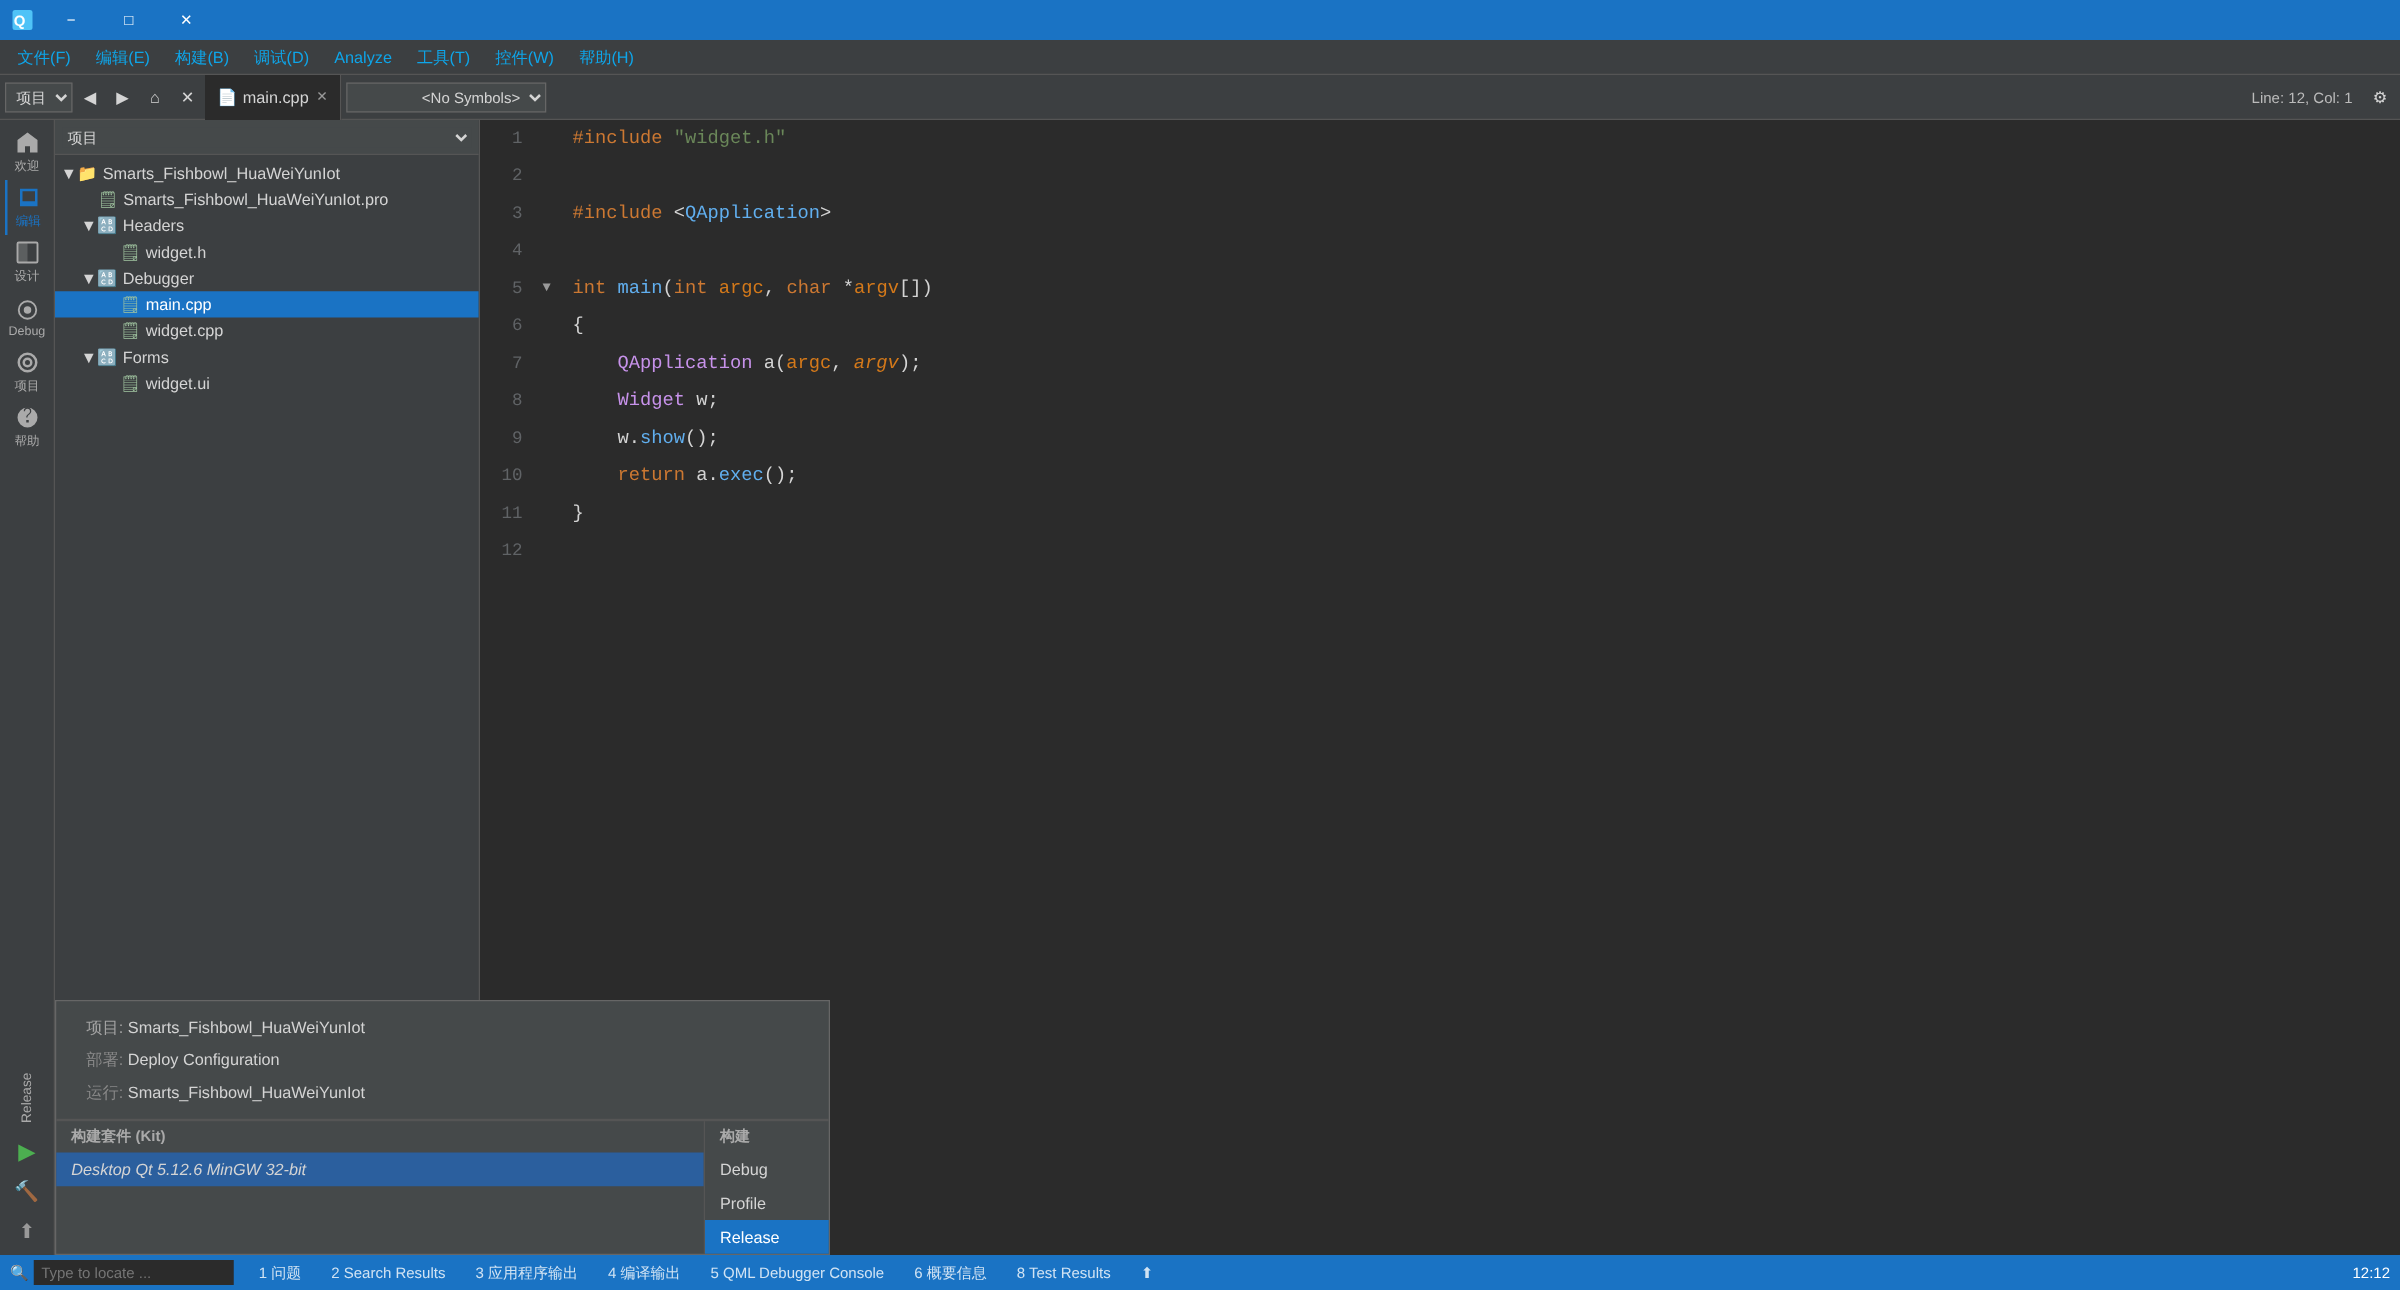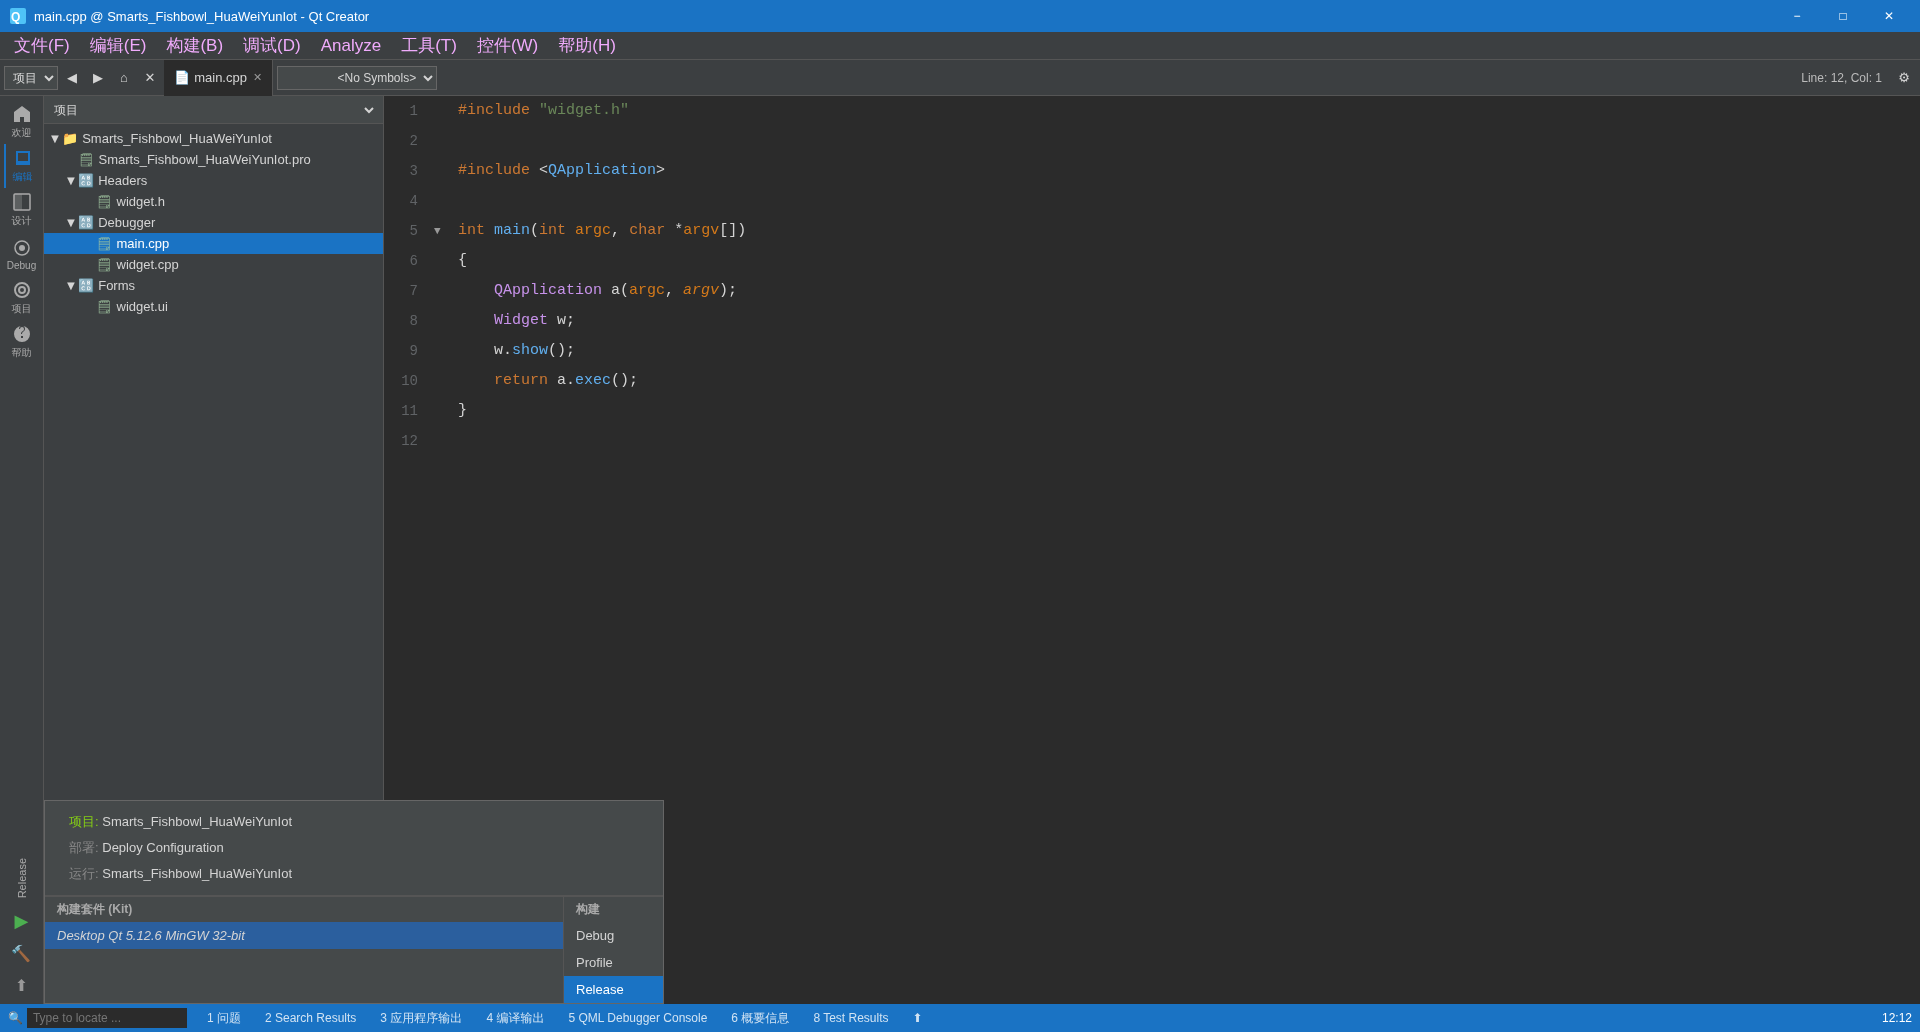--- a/index.html
+++ b/index.html
@@ -22,21 +22,21 @@
 
     
     .menu-bar {
       background: #3c3f41;
       height: 28px;
       display: flex;
       align-items: center;
       padding: 0 4px;
       border-bottom: 1px solid #555;
     }
-    .menu-item { padding: 4px 10px; cursor: pointer; color: #f0abfc; font-size: 17px; }
+    .menu-item { padding: 4px 10px; cursor: pointer; color: #0ea5e9; font-size: 13px; }
 
     
     .toolbar {
       background: #3c3f41;
       height: 36px;
       display: flex;
       align-items: center;
       padding: 0 4px;
       border-bottom: 1px solid #555;
       gap: 2px;
@@ -191,21 +191,20 @@
 </head>
 <body>
 
 <div class="title-bar">
   <span class="title-icon">
     <svg viewBox="0 0 20 20" fill="white">
         <rect x="2" y="2" width="16" height="16" rx="2" fill="#4fc3f7"></rect>
         <text x="3" y="15" font-size="12" fill="white" font-weight="bold">Q</text>
       </svg>
   </span>
-  <span class="title-text">main.cpp @ Smarts_Fishbowl_HuaWeiYunIot - Qt Creator</span>
   <div class="win-controls">
     <div class="win-btn">−</div>
     <div class="win-btn">□</div>
     <div class="win-btn close">✕</div>
   </div>
 </div>
 
 <div class="menu-bar">
   <span class="menu-item">文件(F)</span>
   <span class="menu-item">编辑(E)</span>
@@ -422,21 +421,21 @@
     <div class="code-line">
       <span class="line-num">12</span>
       <span class="line-arrow"></span>
       <span class="line-content"></span>
     </div>
   </div>
 </div>
 
 <div class="kit-dropdown" style="bottom: 28px; left: 44px;">
   <div class="kit-header">
-    <div class="kit-row"><span style="color:#84cc16;">项目:</span> <span>Smarts_Fishbowl_HuaWeiYunIot</span></div>
+    <div class="kit-row"><span style="color:#a3a3a3;">项目:</span> <span>Smarts_Fishbowl_HuaWeiYunIot</span></div>
     <div class="kit-row"><span style="color:#888;">部署:</span> <span>Deploy Configuration</span></div>
     <div class="kit-row"><span style="color:#888;">运行:</span> <span>Smarts_Fishbowl_HuaWeiYunIot</span></div>
   </div>
   <div class="kit-section">
     <div class="kit-list">
       <div style="padding: 4px 12px; font-size:12px; color:#aaa; font-weight:bold;">构建套件 (Kit)</div>
       <div class="kit-list-item selected">Desktop Qt 5.12.6 MinGW 32-bit</div>
     </div>
     <div class="build-options">
       <div style="padding: 4px 12px; font-size:12px; color:#aaa; font-weight:bold;">构建</div>

